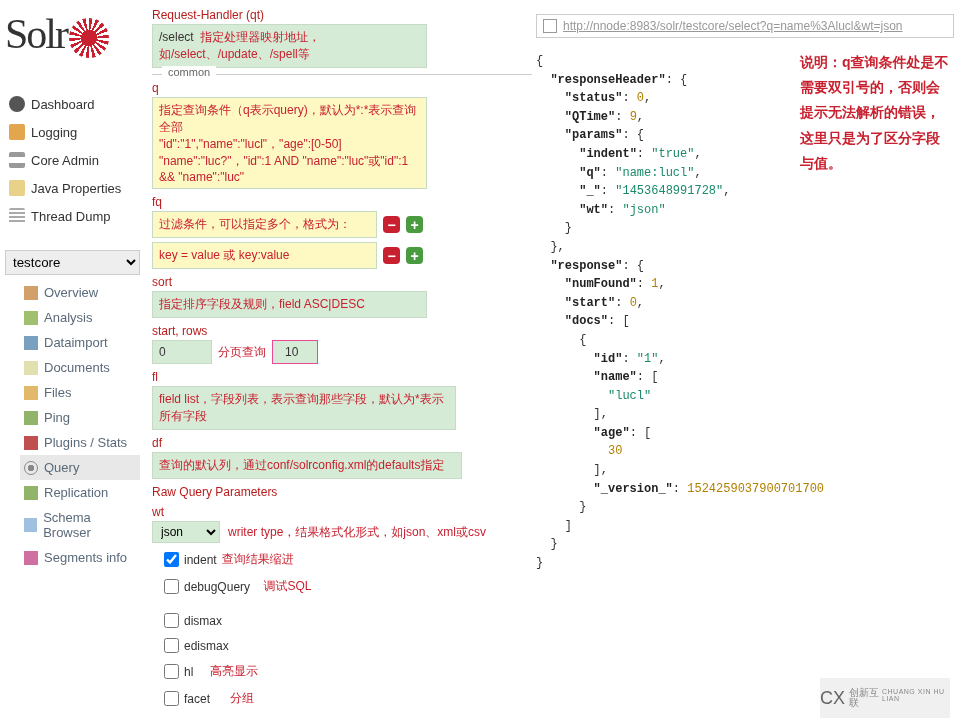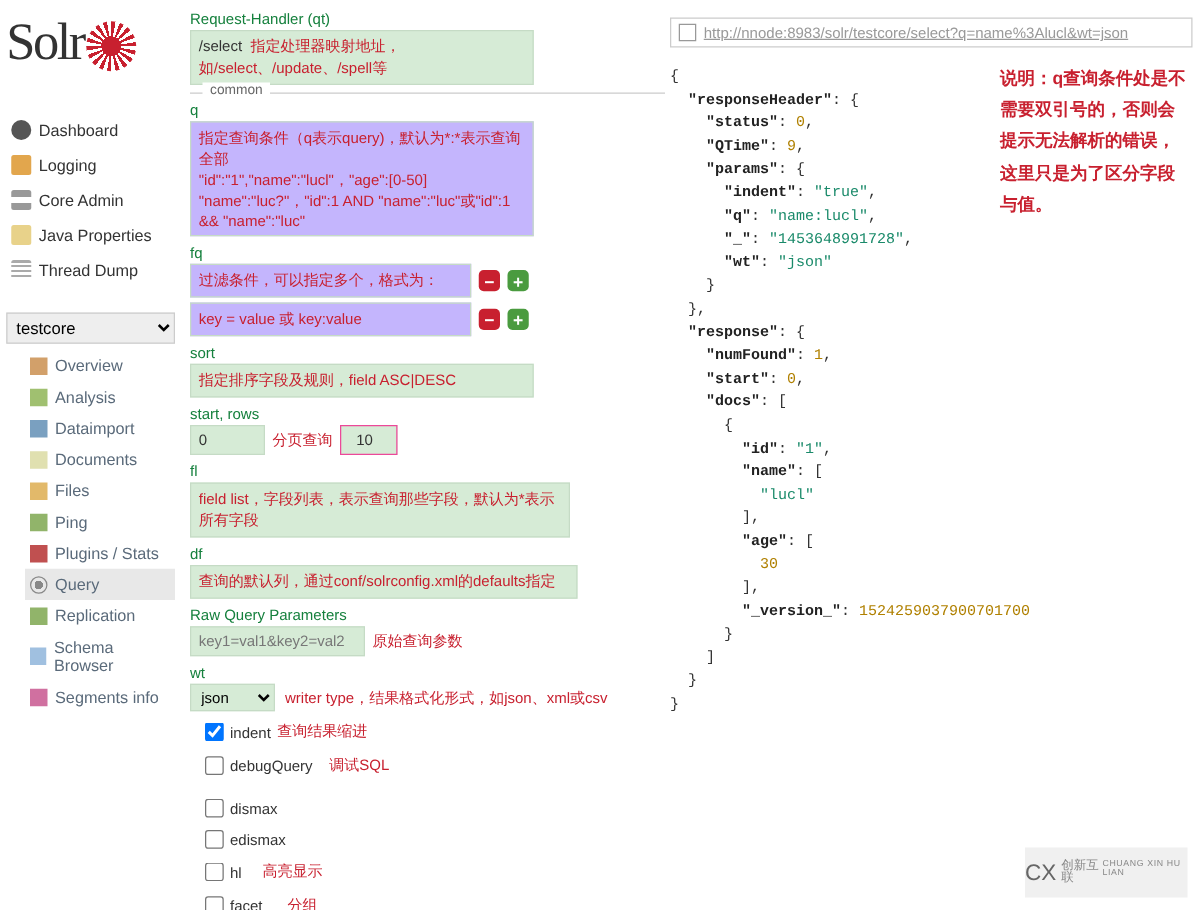--- a/index.html
+++ b/index.html
@@ -11,23 +11,23 @@
 .leftnav { position: absolute; top: 90px; left: 5px; width: 135px; font-size: 13px; }
 .nav-item { padding: 6px 4px; display: flex; align-items: center; gap: 6px; cursor: pointer; }
 .nav-icon { width: 16px; height: 16px; display: inline-block; border-radius: 2px; }
 .nav-sel { position: absolute; top: 250px; left: 5px; width: 135px; }
 .nav-sel select { width: 100%; padding: 3px; border: 1px solid #ccc; background: #eee; }
 .subnav { position: absolute; top: 280px; left: 20px; width: 120px; font-size: 13px; }
 .sub-item { padding: 5px 4px; color: #5a6a7a; cursor: pointer; display: flex; align-items: center; gap: 6px; }
 .sub-item.active { background: #e8e8e8; }
 .sub-icon { width: 14px; height: 14px; display: inline-block; }
 .form { position: absolute; top: 2px; left: 152px; width: 380px; font-size: 12px; }
-.form .label { color: #15803d; margin-top: 6px; margin-bottom: 2px; font-size: 12px; }
+.form .label { color: #b91c1c; margin-top: 6px; margin-bottom: 2px; font-size: 12px; }
 .form input[type=text], .form .tbox { background: #d6ebd6; border: 1px solid #c5dbc5; padding: 4px 6px; width: 275px; font-size: 12px; color: #c8202f; }
-.form .tbox-multi { background: #c4b5fd; border: 1px solid #c5dbc5; padding: 4px 6px; width: 275px; min-height: 14px; }
+.form .tbox-multi { background: #fef9c3; border: 1px solid #c5dbc5; padding: 4px 6px; width: 275px; min-height: 14px; }
 .form .row { display: flex; align-items: center; gap: 6px; }
 .form .short { width: 60px; background: #d6ebd6; border: 1px solid #c5dbc5; padding: 4px 6px; font-size: 12px; color: #333; }
 .form .short2 { width: 46px; background: #d6ebd6; border: 1px solid #ec4899; padding: 4px 12px; font-size: 12px; color: #333; }
 .btn-pm { width: 17px; height: 17px; border-radius: 4px; color: #fff; font-weight: bold; font-size: 14px; display: inline-flex; align-items: center; justify-content: center; cursor: pointer; }
 .btn-minus { background: #c8202f; }
 .btn-plus { background: #4a9b3f; }
 .chklbl { display: flex; align-items: center; gap: 5px; margin-top: 6px; padding: 2px 12px; }
 .chklbl input { width: 15px; height: 15px; }
 .annot { color: #c8202f; font-size: 12px; }
 .common-sep { border: none; border-top: 1px solid #ccc; margin: 6px 0; position: relative; }
@@ -166,24 +166,20 @@
     <input class="short2" value="10" style="">
   </div>
 
   <div class="label">fl</div>
   <div class="tbox" style="width:304px"><span>field list，字段列表，表示查询那些字段，默认为*表示所有字段</span></div>
 
   <div class="label">df</div>
   <div class="tbox" style="width:310px"><span>查询的默认列，通过conf/solrconfig.xml的defaults指定</span></div>
 
   <div class="label">Raw Query Parameters</div>
-  <div class="row">
-    <div class="tbox" style="width:140px;color:#333"><span style="color:#777">key1=val1&amp;key2=val2</span></div>
-    <span class="annot">原始查询参数</span>
-  </div>
 
   <div class="label">wt</div>
   <div class="row">
     <select class="wt-sel"><option>json</option></select>
     <span class="annot" style="margin-left:-40px;padding-left:42px">writer type，结果格式化形式，如json、xml或csv</span>
   </div>
 
   <label class="chklbl">
       <input type="checkbox" checked="" style="">
       <span>indent</span>

